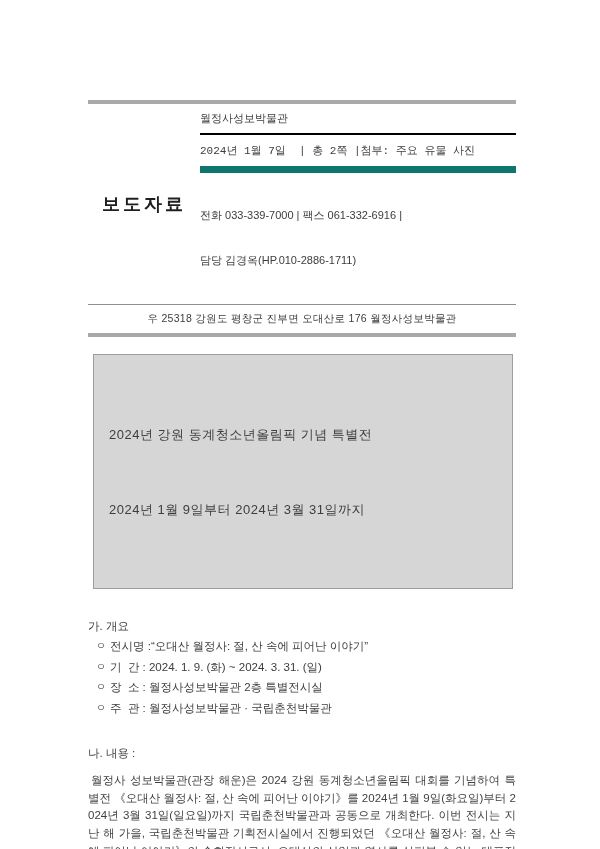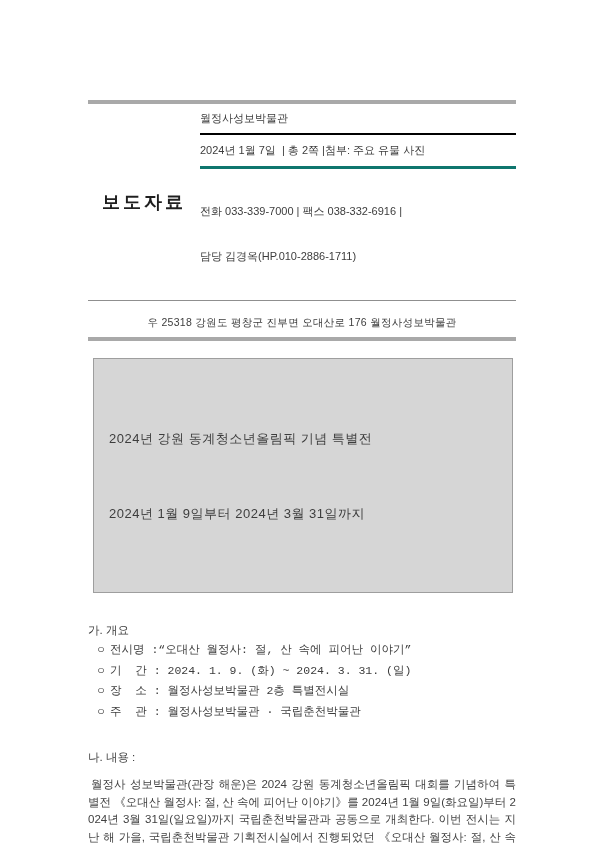--- a/index.html
+++ b/index.html
@@ -18,44 +18,44 @@
 
   
   .header-grid { display: flex; align-items: stretch; }
   .doc-type {
     width: 112px; display: flex; align-items: center; justify-content: center;
     font-size: 18px; font-weight: bold; letter-spacing: 3px; color: #1f1f1f;
   }
   .header-right { flex: 1; min-width: 0; }
   .hr-row { font-size: 11px; color: #3c3c3c; white-space: pre-wrap; }
   .hr-row.org  { height: 29px; display: flex; align-items: center; border-bottom: 2px solid #000000; }
-  .hr-row.date { height: 31px; display: flex; align-items: center; border-bottom: 3px solid #0f766e; }
+  .hr-row.date { height: 31px; display: flex; align-items: center; border-bottom: 7px solid #0f766e; font-family: Liberation Mono, monospace; }
   .hr-row.contact { padding: 5px 0 6px 0; line-height: 15px; }
 
   .address-row {
     height: 28px; display: flex; align-items: center; justify-content: center;
-    font-size: 10.5px; color: #3c3c3c; letter-spacing: 0.3px; margin-top: 8px;
+    font-size: 10.5px; color: #3c3c3c; letter-spacing: 0.3px;
   }
 
   
   .title-box {
     margin: 17px 12px 0 5px; width: 388px;
     background: #d6d6d6; border: 1px solid #9e9e9e;
     padding: 17px 15px 16px 15px;
     font-size: 13px; line-height: 25px; color: #3d3d3d;
     letter-spacing: 0.5px; white-space: pre-wrap;
   }
   .title-box .tline { display: block; }
 
   
   .overview { margin-top: 27px; font-size: 11.5px; line-height: 20.4px; color: #3c3c3c; }
   .overview .sec-heading { white-space: pre-wrap; }
   .ov-item { display: flex; white-space: pre-wrap; }
   .ov-bullet { width: 14px; margin-left: 8px; text-align: left; font-size: 10px; }
-  .ov-text { flex: 1; font-family: Liberation Mono, monospace; }
+  .ov-text { flex: 1; }
 
   
   .body-heading { margin-top: 28px; font-size: 11.5px; color: #3c3c3c; white-space: pre-wrap; }
   .para {
     margin: 0; margin-top: 11px; width: 428px;
     font-size: 11.5px; line-height: 17.7px; color: #3f3f3f;
     text-align: justify; word-break: break-all;
   }
   .para.p1 { margin-top: 11px; text-indent: 3px; }
 </style>
@@ -66,21 +66,21 @@
   <div class="content">
 
     <div class="rule-thick"></div>
 
     <div class="header-grid">
       <div class="doc-type">보도자료</div>
       <div class="header-right">
         <div class="hr-row org">월정사성보박물관</div>
         <div class="hr-row date">2024년 1월 7일  | 총 2쪽 |첨부: 주요 유물 사진</div>
         <div class="hr-row contact">
-          <div>전화 033-339-7000 | 팩스 038-332-6916 |</div>
+          <div>전화 033-339-7000 | 팩스 061-332-6916 |</div>
           <div>담당 김경옥(HP.010-2886-1711)</div>
         </div>
       </div>
     </div>
 
     <div class="rule-thin"></div>
 
     <div class="address-row">우 25318 강원도 평창군 진부면 오대산로 176 월정사성보박물관</div>
 
     <div class="rule-thick"></div>

